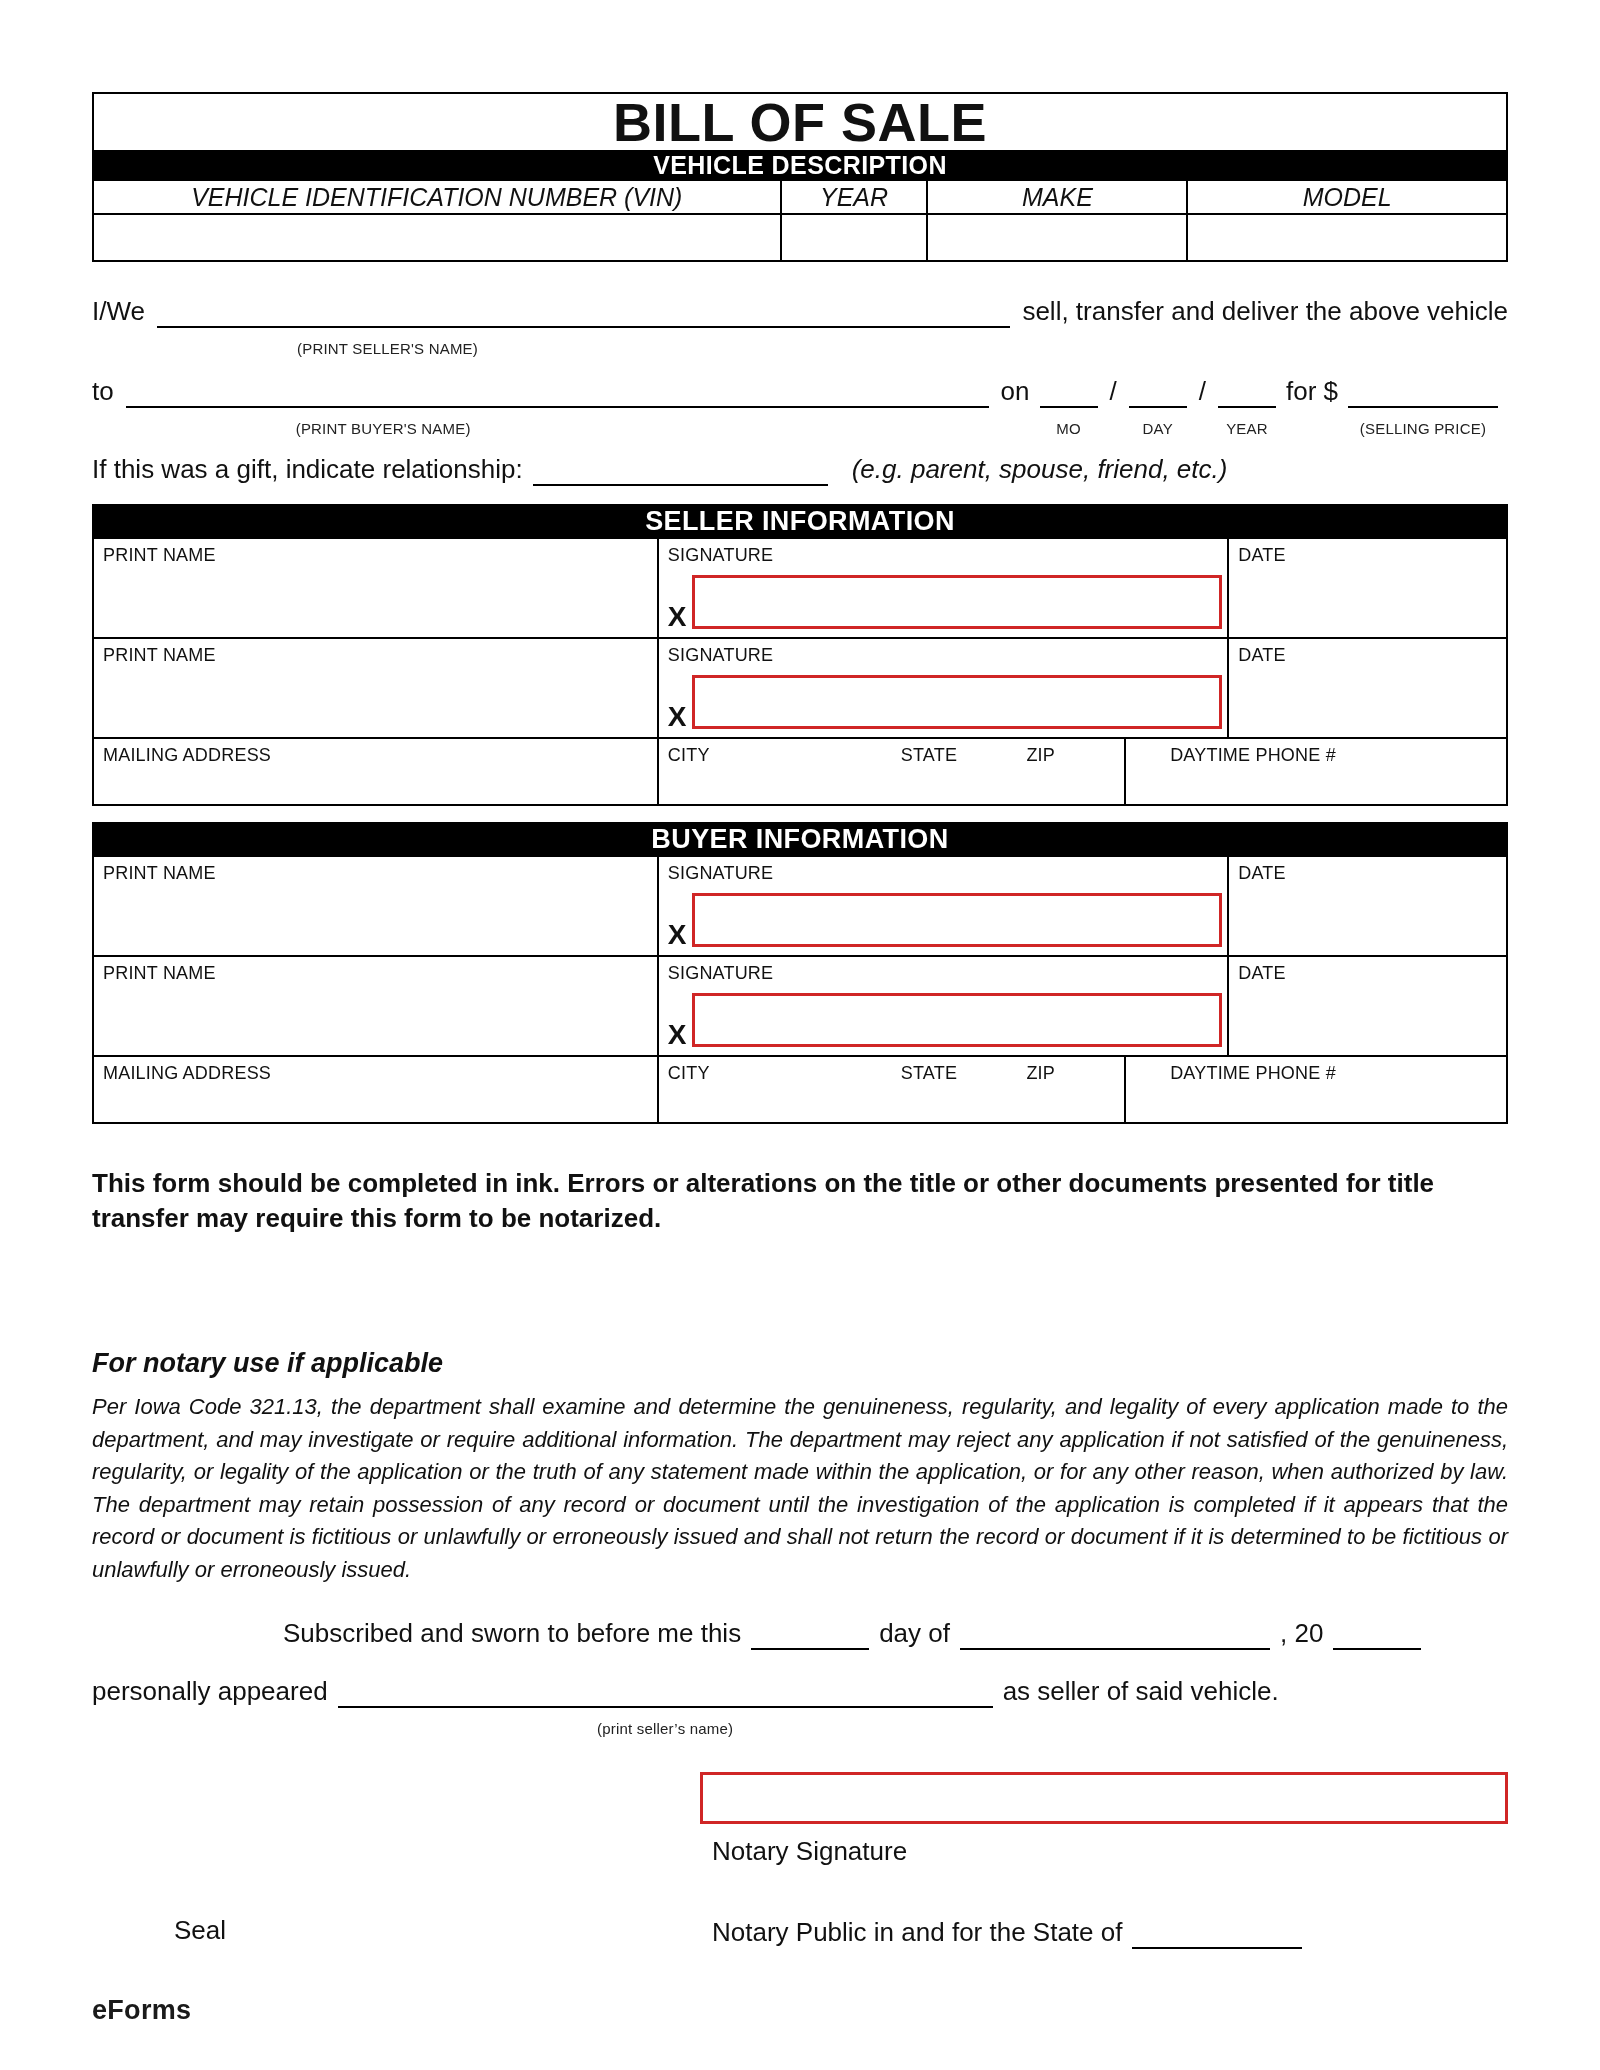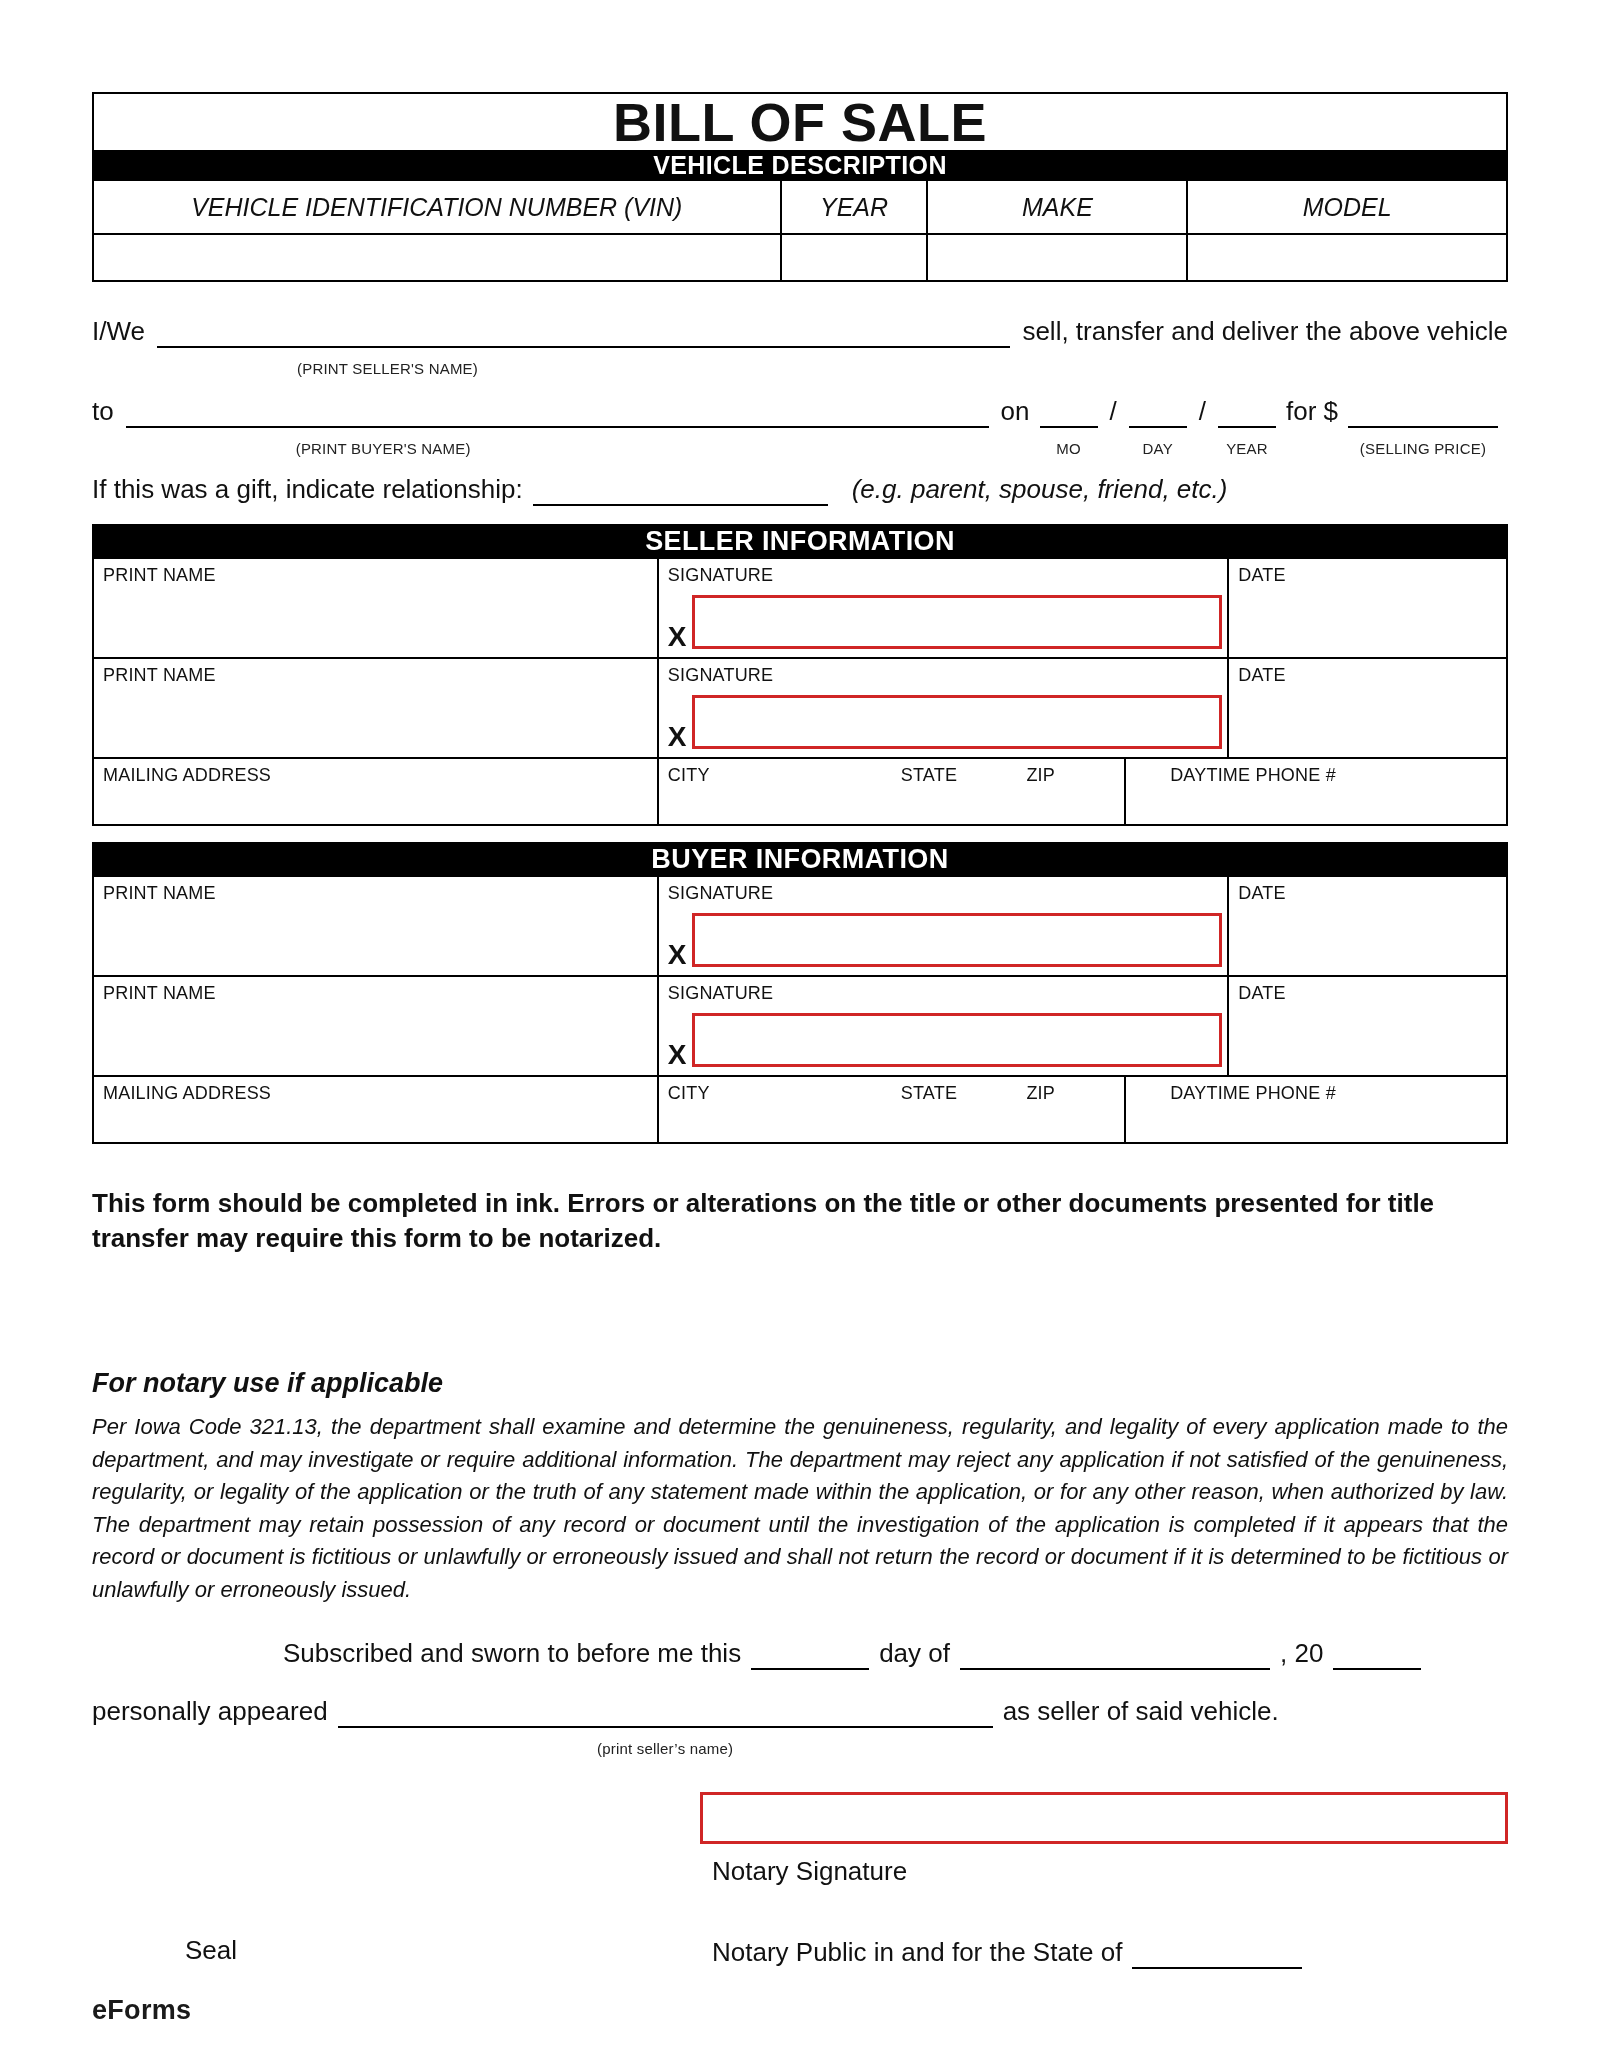--- a/index.html
+++ b/index.html
@@ -12,21 +12,21 @@
   .form-title { height:56px; display:flex; align-items:center; justify-content:center;
                 font-size:54px; font-weight:bold; letter-spacing:.5px; }
   .bar { background:var(--bar,#000); color:#fff; display:flex; align-items:center; justify-content:center;
          font-weight:bold; letter-spacing:.4px; }
   .vd-bar { height:31px; font-size:25px; }
   .sec-bar { height:35px; font-size:27px; }
   .vd-row { display:flex; }
   .vd-row .vcell { border-right:2px solid #000; }
   .vd-row .vcell:last-child { border-right:none; }
   .vd-head { border-bottom:2px solid #000; }
-  .vd-head .vcell { height:52px; display:flex; align-items:center; justify-content:center;
+  .vd-head .vcell { height:32px; display:flex; align-items:center; justify-content:center;
                     font-style:italic; font-size:25px; }
   .vd-fill .vcell { height:45px; }
   .c-vin { width:48.7%; } .c-year { width:10.4%; } .c-make { width:18.4%; } .c-model { width:22.5%; }
 
   
   .transfer { margin-top:32px; font-size:26px; }
   .tline { display:flex; align-items:flex-end; white-space:nowrap; line-height:34px; }
   .tline2 { margin-top:46px; }
   .tline3 { margin-top:44px; }
   .blank { border-bottom:2px solid #000; position:relative; height:28px; }
@@ -63,21 +63,21 @@
   .notary-heading { margin-top:112px; font-weight:bold; font-style:italic; font-size:27px; }
   .statute { margin-top:12px; font-style:italic; font-size:22px; line-height:32.5px; text-align:justify; }
   .sworn { margin-top:30px; padding-left:191px; font-size:26px; display:flex; align-items:flex-end;
            white-space:nowrap; line-height:34px; }
   .appeared { margin-top:24px; font-size:26px; display:flex; align-items:flex-end; white-space:nowrap; line-height:34px; }
   .appeared .hint { font-size:15px; }
   .notarybox { margin-top:64px; margin-left:608px; width:808px; height:52px;
                border:3px solid var(--sig-red,#d02626); background:#fff; }
   .notary-sig-label { margin-top:12px; margin-left:620px; font-size:26px; }
   .sealrow { position:relative; margin-top:48px; height:40px; font-size:26px; }
-  .seal { position:absolute; left:93px;text-align:center; }
+  .seal { position:absolute; left:82px;text-align:center; }
   .nppos { position:absolute; left:620px; display:flex; align-items:flex-end; line-height:34px; }
   .brand { position:absolute; left:92px; bottom:44px; font-weight:bold; font-size:27px; letter-spacing:.3px; color:#1a1a1a; }
 </style>
 </head>
 <body>
 
 <div class="page">
 
   <div class="topbox">
     <div class="form-title">BILL OF SALE</div>

